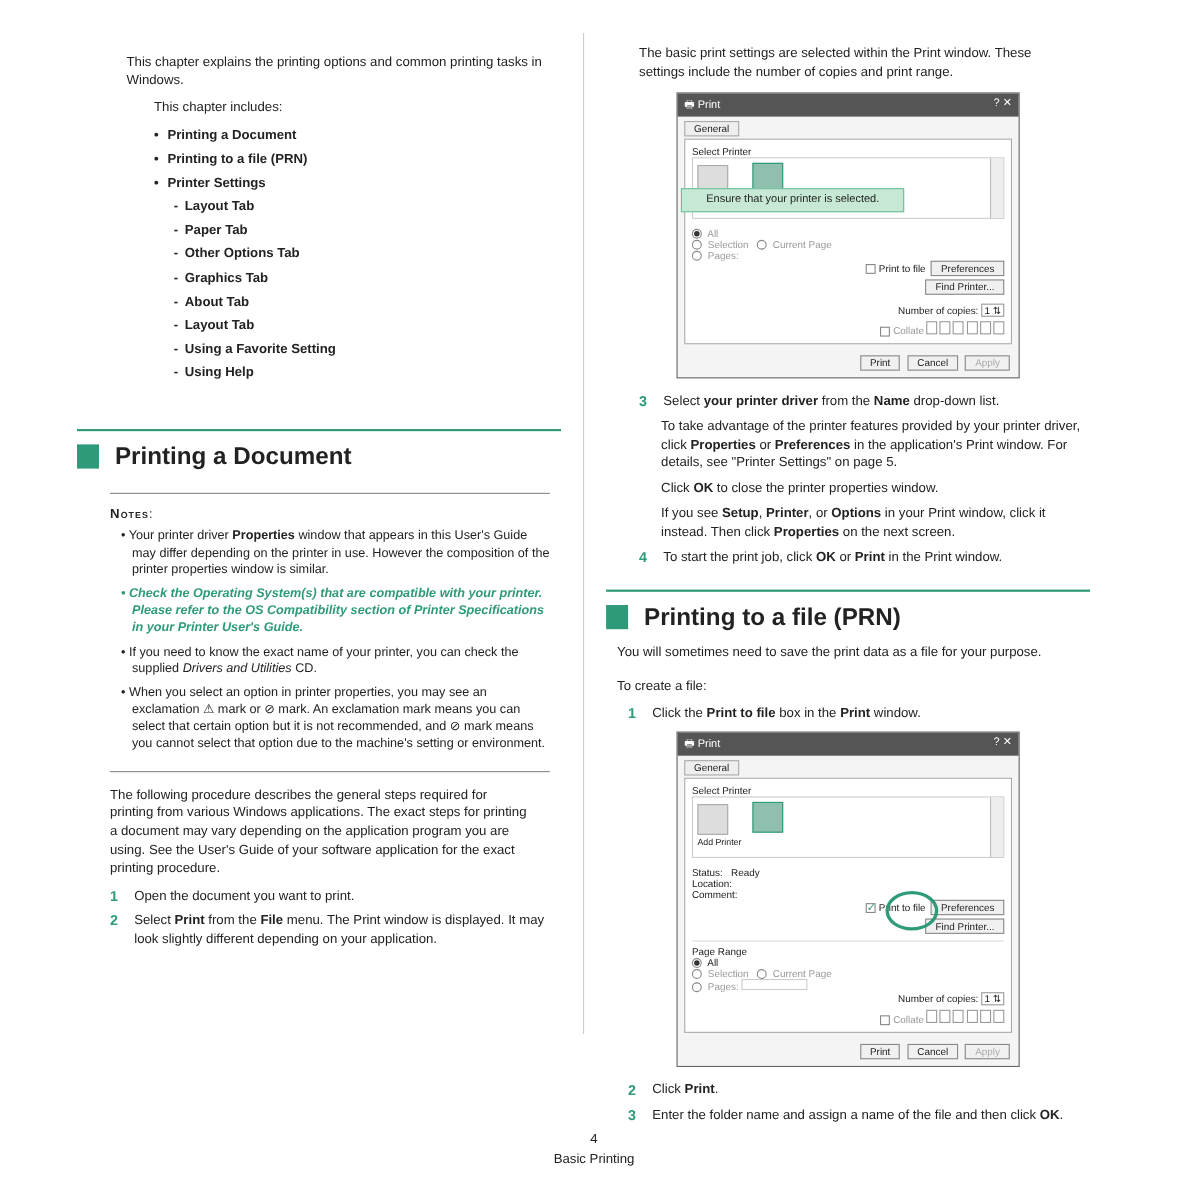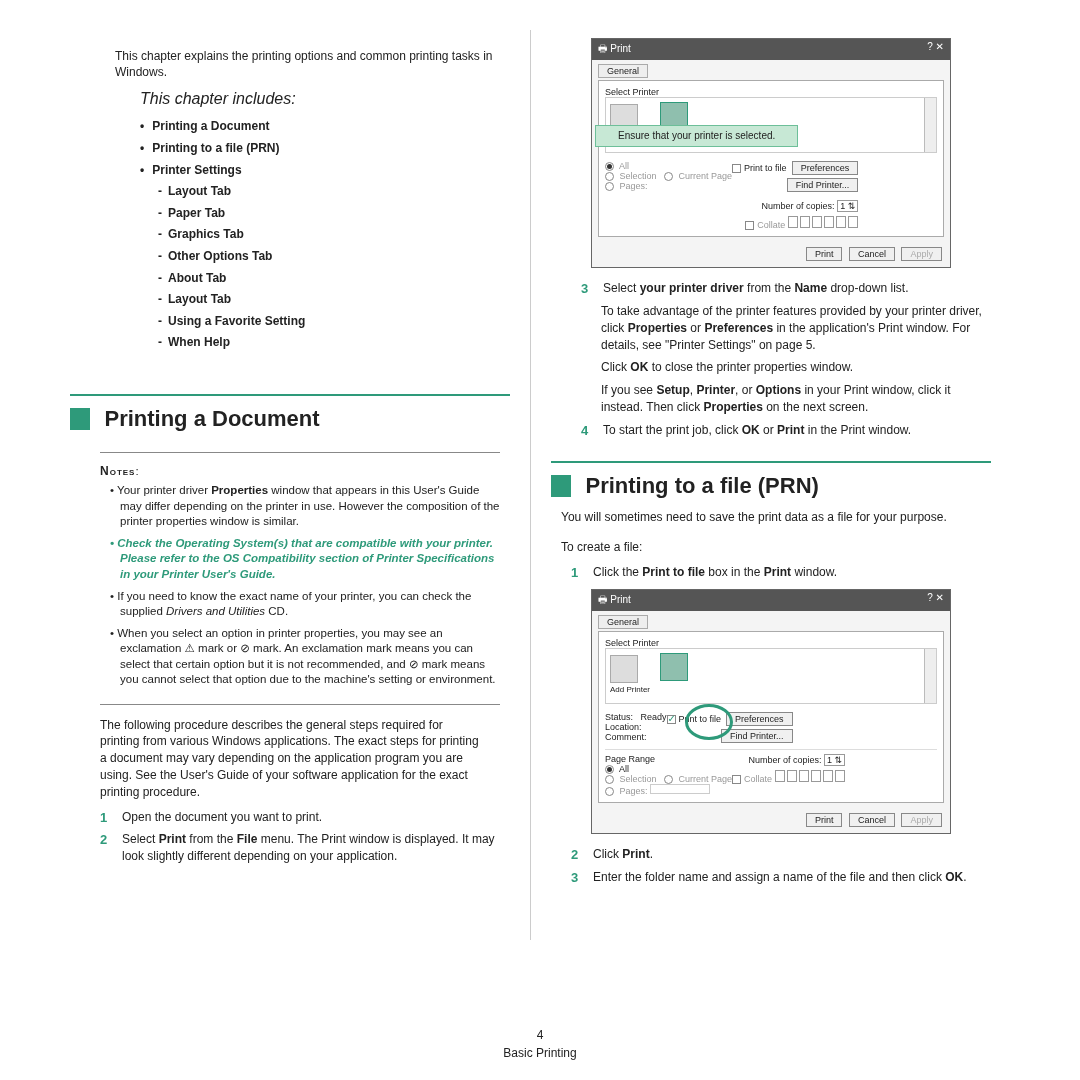--- a/index.html
+++ b/index.html
@@ -36,21 +36,21 @@
   }
   .chapter-title {
     font-size: 34px;
     font-weight: bold;
     color: #2e9a7a;
     display: inline-block;
     margin-left: 15px;
     line-height: 60px;
   }
   .intro { font-size: 12px; margin: 18px 0 10px 45px; line-height:1.35; }
-  .includes { font-size: 16px; margin: 8px 0 8px 70px; font-style: italic; }
+  .includes { font-size: 12px; margin: 8px 0 8px 70px; }
   .toc { margin-left: 70px; font-size: 12px; font-weight:bold; line-height:1.8;}
   .toc .sub { margin-left: 18px; }
   .toc .bullet::before { content:"•"; margin-right:8px; }
   .toc .dash::before { content:"-"; margin-right:6px; }
   .section-head {
     border-top: 2px solid #2e9a7a;
     margin: 40px 0 0 0;
     padding-top: 10px;
   }
   .section-head .bar {
@@ -64,35 +64,35 @@
   .notes-box ul { list-style: none; margin-left: 10px; margin-top:4px;}
   .notes-box li { margin-bottom:6px; padding-left:10px; text-indent:-10px;}
   .notes-box li::before { content:"• "; }
   .italic-green { color:#2e9a7a; font-style:italic; font-weight:bold; }
   .body-text { font-size:12px; line-height:1.4; margin:10px 30px 8px 30px; }
   ol.steps { list-style:none; margin-left:30px; font-size:12px; line-height:1.4;}
   ol.steps li { padding-left:22px; position:relative; margin-bottom:6px;}
   ol.steps li .num { position:absolute; left:0; top:0; color:#2e9a7a; font-weight:bold; font-size:13px;}
   .col2-top { font-size:12px; line-height:1.4; margin:10px 10px 10px 30px;}
   .figure {
-    border:1px solid #666; background:#f4f4f4; margin:8px auto 12px auto; width:360px; font-size:9px; position:relative;
+    border:1px solid #666; background:#f4f4f4; margin:8px auto 12px auto; width:312px; font-size:9px; position:relative;
   }
   .fig-title { background:#555; color:#fff; padding:2px 6px; font-size:10px; display:flex; justify-content:space-between;}
   .fig-tab { background:#eee; border:1px solid #aaa; display:inline-block; padding:1px 8px; margin:4px 0 0 6px; font-size:9px;}
   .fig-panel { background:#fff; border:1px solid #aaa; margin:2px 6px 6px 6px; padding:6px; position:relative;}
   .fig-label { font-size:9px; }
   .printer-row { display:flex; gap:10px; padding:4px; border:1px solid #ccc; height:56px; position:relative;}
   .printer-ico { width:28px; height:28px; background:#ddd; border:1px solid #aaa; margin-top:2px;}
   .printer-sel { width:28px; height:28px; background:#8fbfae; border:1px solid #2e9a7a;}
   .printer-box .lbl{ font-size:8px; display:block; margin-top:2px;}
   .scroll-v { position:absolute; right:0; top:0; bottom:0; width:12px; background:#eee; border-left:1px solid #bbb;}
   .callout {
     position:absolute; background:#c7e8d5; border:1px solid #6dbf99; padding:4px 22px; font-size:10px; line-height:1.2; z-index:5;
   }
-  .fig-row2 { display:flex; justify-content:flex-start; margin-top:8px; font-size:9px;}
+  .fig-row2 { display:flex; justify-content:flex-end; margin-top:8px; font-size:9px;flex-direction:column;}
   .fig-btn { border:1px solid #888; background:#f0f0f0; padding:1px 8px; font-size:9px; display:inline-block;}
   .chk { border:1px solid #888; width:9px; height:9px; display:inline-block; vertical-align:middle; margin-right:3px; background:#fff; position:relative;}
   .chk.checked::after{ content:"✓"; position:absolute; top:-3px; left:0; font-size:10px; color:#2e9a7a;}
   .radio { border:1px solid #888; width:9px; height:9px; border-radius:50%; display:inline-block; vertical-align:middle; margin-right:3px; background:#fff; position:relative;}
   .radio.on::after{ content:""; position:absolute; top:1px; left:1px; width:5px; height:5px; background:#333; border-radius:50%;}
   .fig-foot { text-align:right; padding:4px 8px 6px;}
   .fig-foot .fig-btn{ margin-left:4px;}
   .fig-foot .fig-btn.dis{ color:#aaa;}
   .spinner { border:1px solid #999; display:inline-block; padding:0 2px; background:#fff;}
   .collate { display:inline-flex; gap:2px;}
@@ -112,26 +112,26 @@
 
   <div class="col">
     <p class="intro">This chapter explains the printing options and common printing tasks in Windows.</p>
     <p class="includes">This chapter includes:</p>
     <div class="toc">
       <div class="bullet">Printing a Document</div>
       <div class="bullet">Printing to a file (PRN)</div>
       <div class="bullet">Printer Settings</div>
       <div class="sub dash">Layout Tab</div>
       <div class="sub dash">Paper Tab</div>
+      <div class="sub dash">Other Options Tab</div>
       <div class="sub dash">Graphics Tab</div>
-      <div class="sub dash">Other Options Tab</div>
       <div class="sub dash">About Tab</div>
       <div class="sub dash">Layout Tab</div>
       <div class="sub dash">Using a Favorite Setting</div>
-      <div class="sub dash">When Help</div>
+      <div class="sub dash">Using Help</div>
     </div>
 
     <div class="section-head">
       <span class="bar"></span>
       <h2>Printing a Document</h2>
     </div>
 
     <div class="notes-box">
       <span class="notes-label">Notes</span>:
       <ul>
@@ -145,20 +145,21 @@
     <p class="body-text">The following procedure describes the general steps required for printing from various Windows applications. The exact steps for printing a document may vary depending on the application program you are using. See the User's Guide of your software application for the exact printing procedure.</p>
     <ol class="steps">
       <li><span class="num">1</span><span>Open the document you want to print.</span></li>
       <li><span class="num">2</span><span>Select </span><b>Print</b><span> from the </span><b>File</b><span> menu. The Print window is displayed. It may look slightly different depending on your application.</span></li>
     </ol>
   </div>
 
   <div class="divider"></div>
 
   <div class="col">
+    <p class="col2-top">The basic print settings are selected within the Print window. These settings include the number of copies and print range.</p>
 
     <div class="figure">
       <div class="fig-title">
         <span>🖶 <span>Print</span></span>
         <span>? ✕</span>
       </div>
       <span class="fig-tab">General</span>
       <div class="fig-panel">
         <div class="fig-label">Select Printer</div>
         <div class="printer-row">

